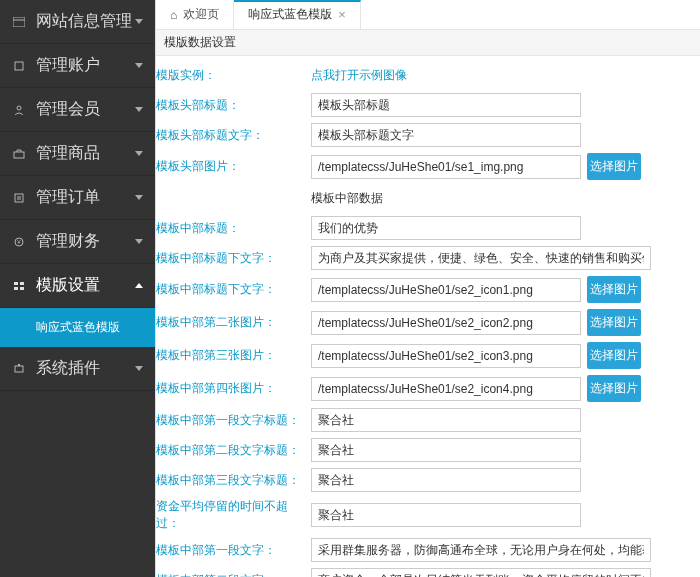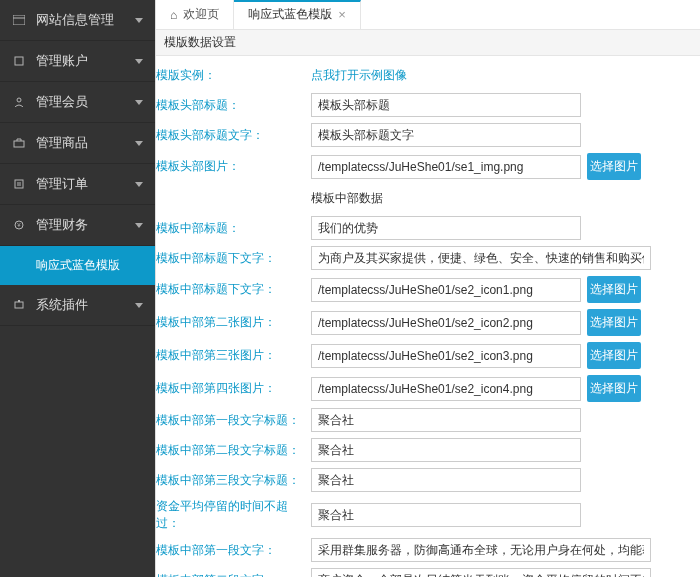--- a/index.html
+++ b/index.html
@@ -1,21 +1,21 @@
 <!DOCTYPE html>
 <html><head>
 <meta charset="utf-8">
 <style>
 *{box-sizing:border-box;margin:0;padding:0}
 body{font-family:"Microsoft YaHei","微软雅黑",Arial,sans-serif;font-size:12px;background:#f5f5f5;color:#333;width:700px;height:577px;overflow:hidden}
 .layout{display:flex;height:577px}
 .sidebar{width:155px;background:#333;color:#fff;flex-shrink:0;overflow:hidden}
 .menu-item{display:flex;align-items:center;padding:11px 12px;border-bottom:1px solid #2a2a2a;cursor:pointer;color:#ddd}
 .menu-icon{width:14px;height:10px;margin-right:10px;display:inline-flex;align-items:center;justify-content:center;opacity:.85}
-.menu-label{flex:1;font-size:13px}
+.menu-label{flex:1;font-size:16px}
 .arrow{width:0;height:0;border-left:4px solid transparent;border-right:4px solid transparent;border-top:5px solid #aaa}
 .arrow.up{border-top:none;border-bottom:5px solid #fff}
 .sub-item{background:#0d99c9;color:#fff;padding:11px 12px 11px 36px;font-size:12px;cursor:pointer}
 .main{flex:1;background:#fff;display:flex;flex-direction:column;overflow:hidden;border-left:1px solid #ddd}
 .tabs{display:flex;background:#fff;border-bottom:1px solid #e5e5e5;height:30px;flex-shrink:0}
 .tab{padding:7px 14px;border-right:1px solid #e5e5e5;display:flex;align-items:center;gap:6px;font-size:12px;cursor:pointer;color:#555;position:relative}
 .tab.active{border-top:2px solid #0d99c9;padding-top:5px;color:#333;background:#fff}
 .tab-close{color:#999;font-size:13px;line-height:1}
 .panel-title{background:#f5f5f5;padding:4px 8px;font-weight:normal;font-size:12px;border-bottom:1px solid #e5e5e5;flex-shrink:0}
 .form-area{flex:1;overflow-y:auto;padding:4px 0}
@@ -87,20 +87,32 @@
     <div class="menu-item">
       <span class="menu-icon">
           <svg width="12" height="10" viewBox="0 0 12 10">
             <circle cx="6" cy="5" r="4" fill="none" stroke="#ccc"></circle>
             <text x="6" y="7" font-size="6" fill="#ccc" text-anchor="middle">¥</text>
           </svg>
         </span>
       <span class="menu-label">管理财务</span>
       <span class="arrow"></span>
     </div>
+    <div class="menu-item" style="color:#fff">
+      <span class="menu-icon">
+          <svg width="12" height="10" viewBox="0 0 12 10">
+            <rect x="1" y="1" width="4" height="3" fill="#fff"></rect>
+            <rect x="7" y="1" width="4" height="3" fill="#fff"></rect>
+            <rect x="1" y="6" width="4" height="3" fill="#fff"></rect>
+            <rect x="7" y="6" width="4" height="3" fill="#fff"></rect>
+          </svg>
+        </span>
+      <span class="menu-label">模版设置</span>
+      <span class="arrow up"></span>
+    </div>
     <div class="sub-item">响应式蓝色模版</div>
     <div class="menu-item">
       <span class="menu-icon">
           <svg width="12" height="10" viewBox="0 0 12 10">
             <rect x="2" y="2" width="8" height="6" fill="none" stroke="#ccc"></rect>
             <rect x="5" y="0" width="2" height="2" fill="#ccc"></rect>
           </svg>
         </span>
       <span class="menu-label">系统插件</span>
       <span class="arrow"></span>

